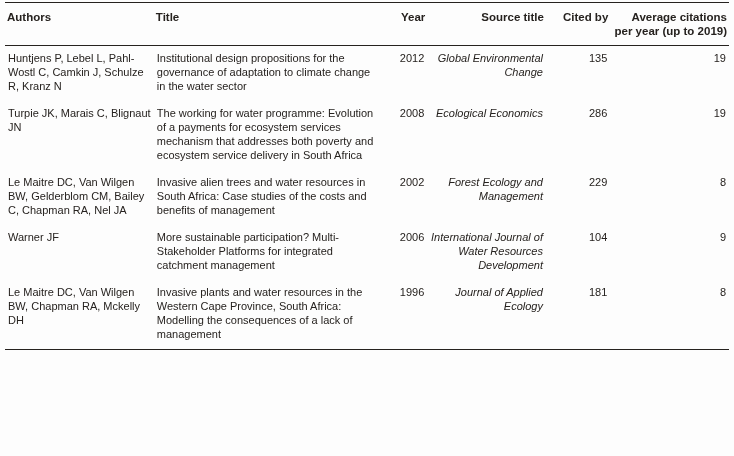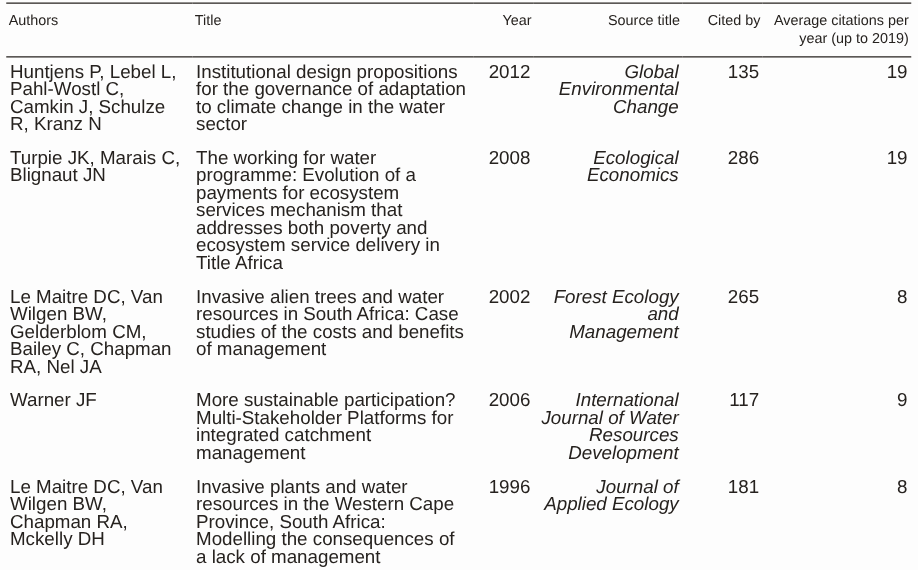--- a/index.html
+++ b/index.html
@@ -32,31 +32,31 @@
     width: 100%;
     border-collapse: collapse;
     table-layout: fixed;
     border-top: 1.6px solid #26221f;
     border-bottom: 1.6px solid #26221f;
   }
   thead th {
     border-bottom: 1.6px solid #26221f;
     font-size: 11.5px;
     line-height: 14px;
-    font-weight: normal;
+    font-weight: bold;
     padding: 7px 2px 7px 2px;
     vertical-align: top;
     text-align: left;
     margin-top: 12px;
   }
   thead th.c, tbody td.c {
     text-align: right;
   }
   tbody td {
-    font-size: 15px;
+    font-size: 11px;
     line-height: 14px;
     vertical-align: top;
     padding: 5px 3px 8px 3px;
     text-align: left;
   }
   tbody td.authors { padding-left: 3px; }
   tbody td.source  { font-style: italic; }
   col.w-authors { width: 148px; }
   col.w-title   { width: 224px; }
   col.w-year    { width: 48px;  }
@@ -93,40 +93,40 @@
       <tr>
         <td class="authors">Huntjens P, Lebel L, Pahl-Wostl C, Camkin J, Schulze R, Kranz N</td>
         <td>Institutional design propositions for the governance of adaptation to climate change in the water sector</td>
         <td class="c">2012</td>
         <td class="c source">Global Environmental Change</td>
         <td class="c">135</td>
         <td class="c">19</td>
       </tr>
       <tr>
         <td class="authors">Turpie JK, Marais C, Blignaut JN</td>
-        <td>The working for water programme: Evolution of a payments for ecosystem services mechanism that addresses both poverty and ecosystem service delivery in Title Africa</td>
+        <td>The working for water programme: Evolution of a payments for ecosystem services mechanism that addresses both poverty and ecosystem service delivery in South Africa</td>
         <td class="c">2008</td>
         <td class="c source">Ecological Economics</td>
         <td class="c">286</td>
         <td class="c">19</td>
       </tr>
       <tr>
         <td class="authors">Le Maitre DC, Van Wilgen BW, Gelderblom CM, Bailey C, Chapman RA, Nel JA</td>
         <td>Invasive alien trees and water resources in South Africa: Case studies of the costs and benefits of management</td>
         <td class="c">2002</td>
         <td class="c source">Forest Ecology and Management</td>
-        <td class="c">265</td>
+        <td class="c">229</td>
         <td class="c">8</td>
       </tr>
       <tr>
         <td class="authors">Warner JF</td>
         <td>More sustainable participation? Multi-Stakeholder Platforms for integrated catchment management</td>
         <td class="c">2006</td>
         <td class="c source">International Journal of Water Resources Development</td>
-        <td class="c">117</td>
+        <td class="c">104</td>
         <td class="c">9</td>
       </tr>
       <tr>
         <td class="authors">Le Maitre DC, Van Wilgen BW, Chapman RA, Mckelly DH</td>
         <td>Invasive plants and water resources in the Western Cape Province, South Africa: Modelling the consequences of a lack of management</td>
         <td class="c">1996</td>
         <td class="c source">Journal of Applied Ecology</td>
         <td class="c">181</td>
         <td class="c">8</td>
       </tr>

